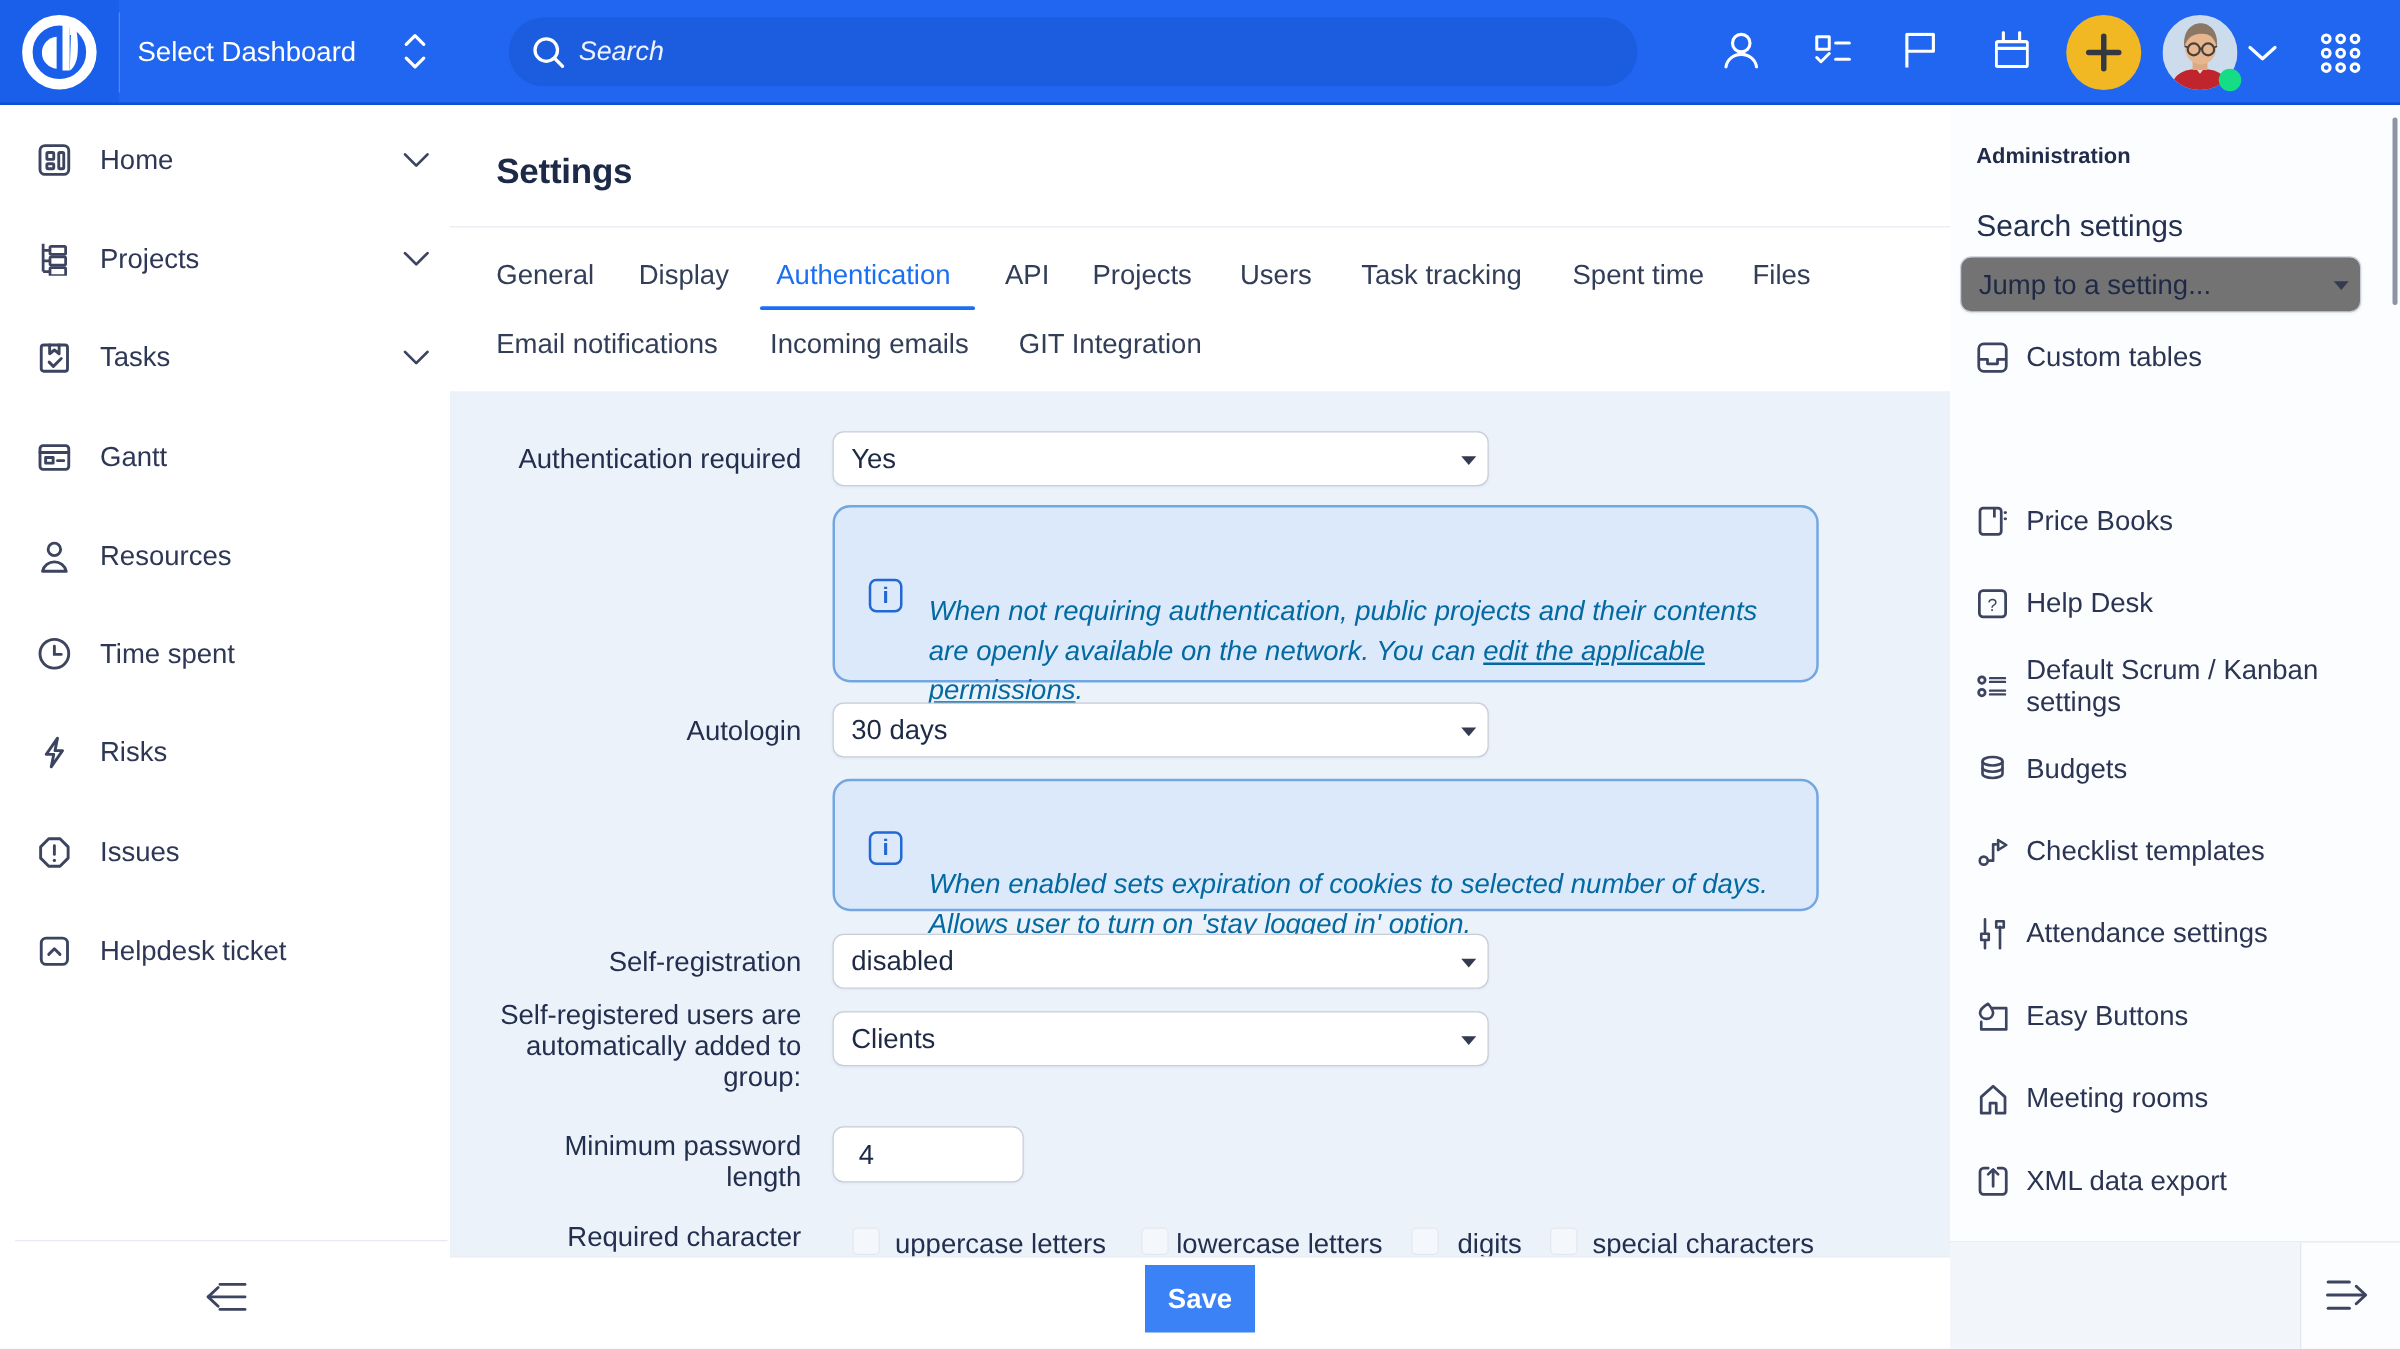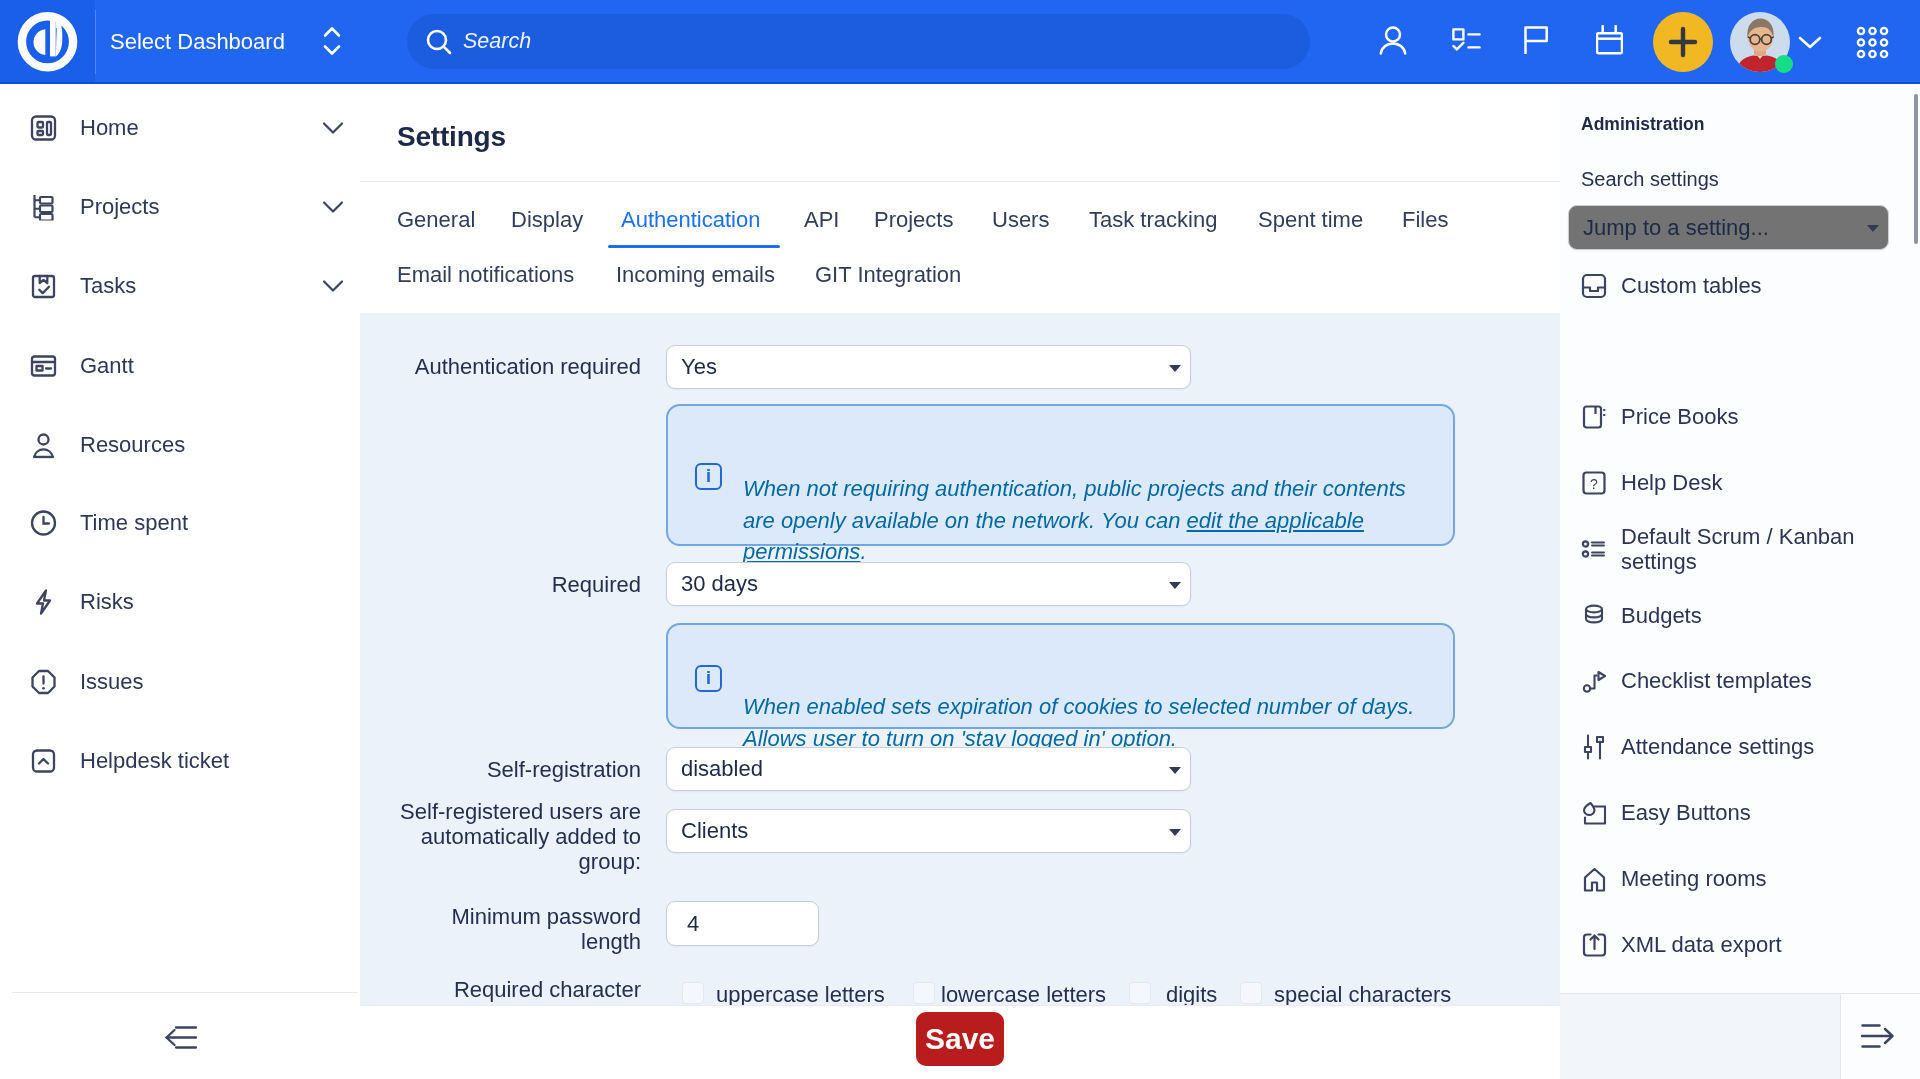--- a/index.html
+++ b/index.html
@@ -41,26 +41,26 @@
   .selbox .stext { position:absolute; left:14px; top:0; height:42px; line-height:42px; font-size:22px; color:#1d2945; }
   .caret { position:absolute; right:9px; top:18.5px; width:0; height:0; border-left:6px solid transparent; border-right:6px solid transparent; border-top:7.5px solid #343b50; }
   .infobox { position:absolute; left:306px; width:789px; background:#dce9fa; border:2px solid #73a7e2; border-radius:14px; }
   .infobox .itext { position:absolute; left:75px; top:0; font-size:22px; font-style:italic; color:#0369a1; line-height:31.5px;margin-top:40px; }
   .infoicon { position:absolute; left:27px; width:27px; height:27px; border:2px solid #2267d4; border-radius:6px; color:#2267d4; text-align:center; font-size:18px; line-height:23px; font-style:normal; font-weight:600; }
   .numbox { position:absolute; left:306px; width:153px; height:45px; background:#fff; border:1px solid #c8cdd9; border-radius:9px; box-shadow:0 1px 2px rgba(40,60,100,0.05); }
   .cbox { position:absolute; width:22px; height:22px; background:#f4f7fb; border:1px solid #e3e8f0; border-radius:4px; }
   .clabel { position:absolute; font-size:22px; color:#232f4e; white-space:nowrap; }
 
   #savebar { position:absolute; left:0; top:922px; width:1200px; height:73px; background:#fff; box-shadow:0 -1px 0 #e8ecf2; }
-  #savebtn { position:absolute; left:556px; top:6px; width:88px; height:54px; background:#b91c1c; border-radius:10px; color:#fff; font-size:30px; font-weight:600; text-align:center; line-height:54px; }
+  #savebtn { position:absolute; left:556px; top:6px; width:88px; height:54px; background:#3b82f6; border-radius:0; color:#fff; font-size:22px; font-weight:600; text-align:center; line-height:54px; }
 
   
   #rightnav { position:absolute; left:1560px; top:84px; width:360px; height:995px; background:#fcfdfe; }
   #rightnav .rtitle { position:absolute; left:21px; top:30px; font-size:17.5px; font-weight:700; color:#202c49; }
-  #rightnav .rsearch { position:absolute; left:21px; top:84px; font-size:20px; color:#243050; }
+  #rightnav .rsearch { position:absolute; left:21px; top:84px; font-size:24px; color:#243050; }
   .jumpbox { position:absolute; left:8px; top:121px; width:321px; height:45px; background:#737373; border:1px solid #c8cdd9; border-radius:9px; box-shadow:0 1px 2px rgba(40,60,100,0.05); }
   .jumpbox .stext { position:absolute; left:14px; top:0; height:43px; line-height:43px; font-size:22px; color:#1d2945; }
   .ritem { position:absolute; left:0; width:360px; height:48px; }
   .ritem .nicon { position:absolute; left:21px; top:50%; transform:translateY(-50%); }
   .ritem .rlabel { position:absolute; left:61px; top:50%; transform:translateY(-50%); font-size:22px; color:#2b3553; line-height:24.5px; }
   #rightnav .footline { position:absolute; left:0; top:909px; width:360px; height:1px; background:#e3e8ee; }
   #rightnav .footstrip { position:absolute; left:0; top:910px; width:281px; height:85px; background:#f2f5f9; border-right:1px solid #e3e8ee; }
 
   .scrollthumb { position:absolute; left:1914px; top:94px; width:4px; height:150px; background:#8d95a5; border-radius:2px; }
 </style>
@@ -267,21 +267,21 @@
   <div class="selbox" style="top:261px;padding-left:44px;">
       <div class="stext">Yes</div>
       <div class="caret"></div>
     </div>
 
   <div class="infobox" style="top:320px; height:142px;">
     <div class="infoicon" style="top:57px;">i</div>
     <div class="itext" style="top:27px;">When not requiring authentication, public projects and their contents<br>are openly available on the network. You can <span style="text-decoration:underline;">edit the applicable</span><br><span style="text-decoration:underline;">permissions</span>.</div>
   </div>
 
-  <div class="flabel" style="left:0; top:488px; width:281px;">Required</div>
+  <div class="flabel" style="left:0; top:488px; width:281px;">Autologin</div>
   <div class="selbox" style="top:478px;">
       <div class="stext">30 days</div>
       <div class="caret"></div>
     </div>
 
   <div class="infobox" style="top:539px; height:106px;">
     <div class="infoicon" style="top:40px;">i</div>
     <div class="itext" style="top:26px;">When enabled sets expiration of cookies to selected number of days.<br>Allows user to turn on 'stay logged in' option.</div>
   </div>
 

